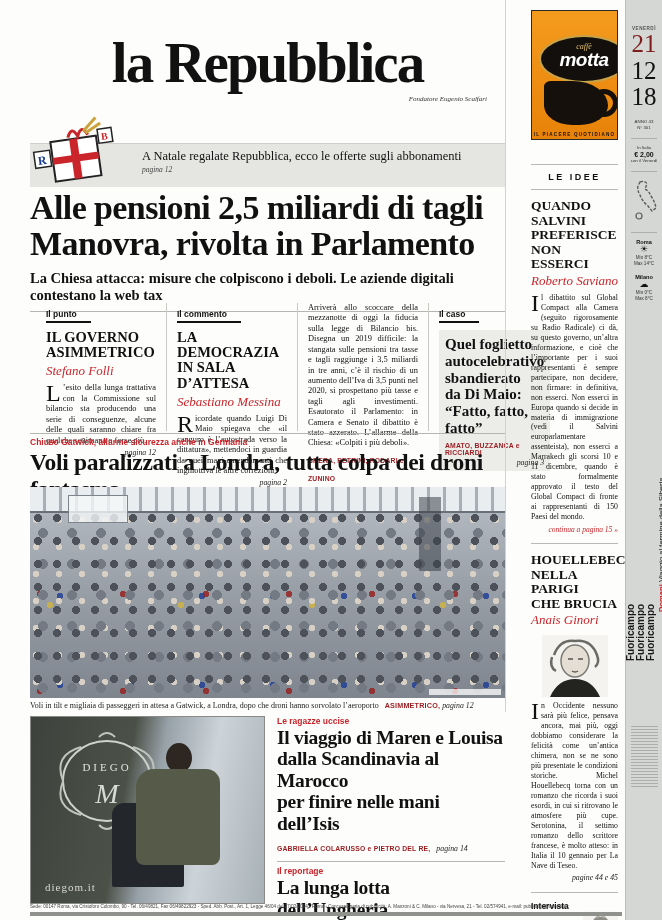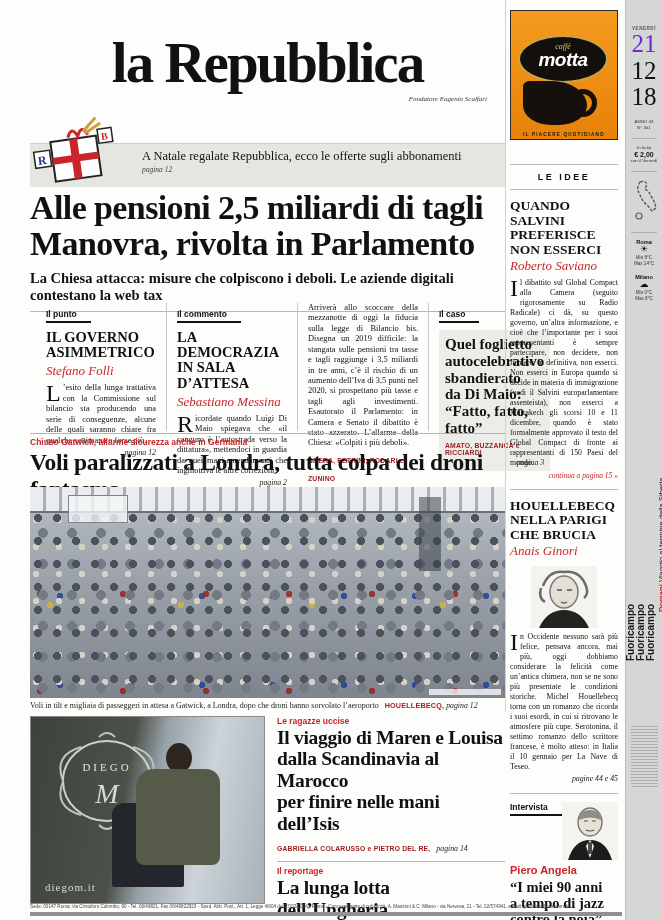--- a/index.html
+++ b/index.html
@@ -74,21 +74,21 @@
     background:linear-gradient(100deg,#3d423d 0%,#4c5148 40%,#97a1a8 52%,#ccd4d9 72%,#a8b1b6 100%);}
   #diego-ad .woman-head{position:absolute;right:72px;top:26px;width:26px;height:30px;border-radius:50%;background:#2e2620;}
   #diego-ad .woman-body{position:absolute;right:44px;top:52px;width:84px;height:96px;border-radius:18px 14px 8px 8px;background:#565a48;box-shadow:-30px 28px 0 -6px #23262b;}
   #diego-ad .url{position:absolute;left:14px;bottom:10px;color:#d9d9d2;font-size:11px;letter-spacing:1px;}
   #diego-crest{position:absolute;left:16px;top:12px;}
   #bottom-mid{flex:1 1 auto;margin-left:12px;}
   #bottom-mid h2{margin:1px 0 3px;font-size:19.5px;line-height:1.1;letter-spacing:-0.3px;font-weight:bold;}
   #bottom-mid .sep{border-top:1px solid #b5b5b1;margin:6px 0 4px;}
 
   
-  #right-col{position:absolute;left:505px;top:0;width:120px;height:712px;border-left:1px solid #d2d2ce;box-sizing:border-box;padding:0 7px 0 4px;}
+  #right-col{position:absolute;left:505px;top:0;width:120px;height:712px;border-left:1px solid #d2d2ce;box-sizing:border-box;padding:0 7px 0 25px;}
   #motta-ad{position:relative;margin-top:10px;height:128px;border:1px solid #2a2a28;background:linear-gradient(180deg,#f49b1e,#e88209);overflow:hidden;}
   #motta-oval{position:absolute;left:7px;top:24px;width:86px;height:44px;background:#120f0c;border:2px solid #c9a348;border-radius:50%;text-align:center;}
   #motta-oval .caffe{display:block;color:#e4c06a;font-style:italic;font-size:8px;margin-top:5px;font-family:"Liberation Serif",serif;}
   #motta-oval .name{display:block;color:#fff;font-weight:bold;font-style:italic;font-size:19px;line-height:.9;letter-spacing:-.5px;font-family:"Liberation Sans",sans-serif;}
   #motta-cup{position:absolute;left:12px;bottom:14px;width:64px;height:44px;background:#15100b;border-radius:12% 58% 46% 46%;}
   #motta-cup:after{content:"";position:absolute;right:-10px;top:8px;width:18px;height:18px;border:5px solid #15100b;border-radius:50%;}
   #motta-ad .tag{position:absolute;left:0;right:0;bottom:2px;text-align:center;font-size:4.6px;font-weight:bold;letter-spacing:1.2px;color:#18120c;font-family:"Liberation Sans",sans-serif;}
   #le-idee{margin-top:24px;border-top:1px solid #b9b9b5;border-bottom:1px solid #b9b9b5;text-align:center;font-family:"Liberation Sans",sans-serif;font-weight:bold;font-size:9px;letter-spacing:2.5px;padding:7px 0;}
   .rc-title{font-size:13.5px;line-height:1.08;font-weight:bold;margin-top:9px;}
   .rc-body{font-size:7.8px;line-height:1.28;text-align:justify;margin-top:4px;}
@@ -97,21 +97,21 @@
   .portrait{display:block;margin:7px auto 2px;}
   #iv-head{display:flex;justify-content:space-between;align-items:flex-start;margin-top:8px;}
   #iv-name{color:#c9252b;font-family:"Liberation Sans",sans-serif;font-weight:bold;font-size:11px;margin-top:4px;}
   #iv-headline{font-size:14.5px;line-height:1.12;font-weight:bold;margin-top:3px;}
   #iv-quote{font-size:9px;line-height:1.3;margin-top:10px;}
 
   
   #sidebar{position:absolute;left:625px;top:0;width:37px;height:920px;background:#d5d7d5;border-left:1px solid #bcbeba;box-sizing:border-box;text-align:center;font-family:"Liberation Sans",sans-serif;}
   #sidebar .wd{font-size:4.6px;font-weight:bold;color:#555;margin-top:26px;letter-spacing:.5px;}
   #sidebar .d{font-family:"Liberation Serif",serif;font-size:25px;line-height:1.06;}
-  #sidebar .d.red{color:#6d28d9;}
+  #sidebar .d.red{color:#7f1d1d;}
   #sidebar .tiny{font-size:4.4px;color:#333;line-height:1.5;}
   #sidebar .price{font-size:7px;font-weight:bold;}
   #sidebar .hr{border-top:1px solid #aeb0ac;margin:6px 5px;}
   #sidebar .city{font-size:5.6px;font-weight:bold;}
   #sidebar .wicon{font-size:9px;line-height:1.1;}
   #sidebar .minmax{font-size:4.6px;color:#333;line-height:1.4;}
   #vpromo{position:absolute;top:440px;left:0;width:37px;height:275px;display:flex;justify-content:flex-start;}
   .v-fuori{writing-mode:vertical-rl;transform:rotate(180deg);margin-top:112px;height:160px;font-weight:bold;font-size:10px;line-height:1;color:#1a1a1a;}
   .v-fuori span{display:block;}
   .v-title{writing-mode:vertical-rl;transform:rotate(180deg);height:210px;font-size:7.6px;color:#1a1a1a;margin-left:1px;}
@@ -197,21 +197,21 @@
     <h2>Voli paralizzati a Londra, tutta colpa dei droni fantasma</h2>
   </div>
 
   <div id="photo">
     <div class="sky"></div>
     <div class="board"></div>
     <div class="pillar"></div>
     <div class="credit"></div>
   </div>
   <div id="caption">
-    <span>Voli in tilt e migliaia di passeggeri in attesa a Gatwick, a Londra, dopo che droni hanno sorvolato l’aeroporto</span><span class="byline">HOUELLEBECQ,</span><span class="pagelbl">pagina 12</span>
+    <span>Voli in tilt e migliaia di passeggeri in attesa a Gatwick, a Londra, dopo che droni hanno sorvolato l’aeroporto</span><span class="byline">ASIMMETRICO,</span><span class="pagelbl">pagina 12</span>
   </div>
 
   <div id="bottom">
     <div id="diego-ad">
       <svg id="diego-crest" width="120" height="104" viewBox="0 0 120 104">
         <ellipse cx="60" cy="52" rx="44" ry="40" fill="none" stroke="#cfd2cc" stroke-width="2"></ellipse>
         <path d="M16 52 q-10 -26 18 -34 M104 52 q10 -26 -18 -34 M16 52 q-10 26 18 34 M104 52 q10 26 -18 34 M52 8 q8 -8 16 0 M52 96 q8 8 16 0" fill="none" stroke="#bfc3bd" stroke-width="2"></path>
         <text x="60" y="42" text-anchor="middle" font-size="11" letter-spacing="3" font-family="Liberation Serif,serif" fill="#e2e4de">DIEGO</text>
         <text x="60" y="74" text-anchor="middle" font-size="28" font-style="italic" font-family="Liberation Serif,serif" fill="#d8dad4">M</text>
       </svg>

